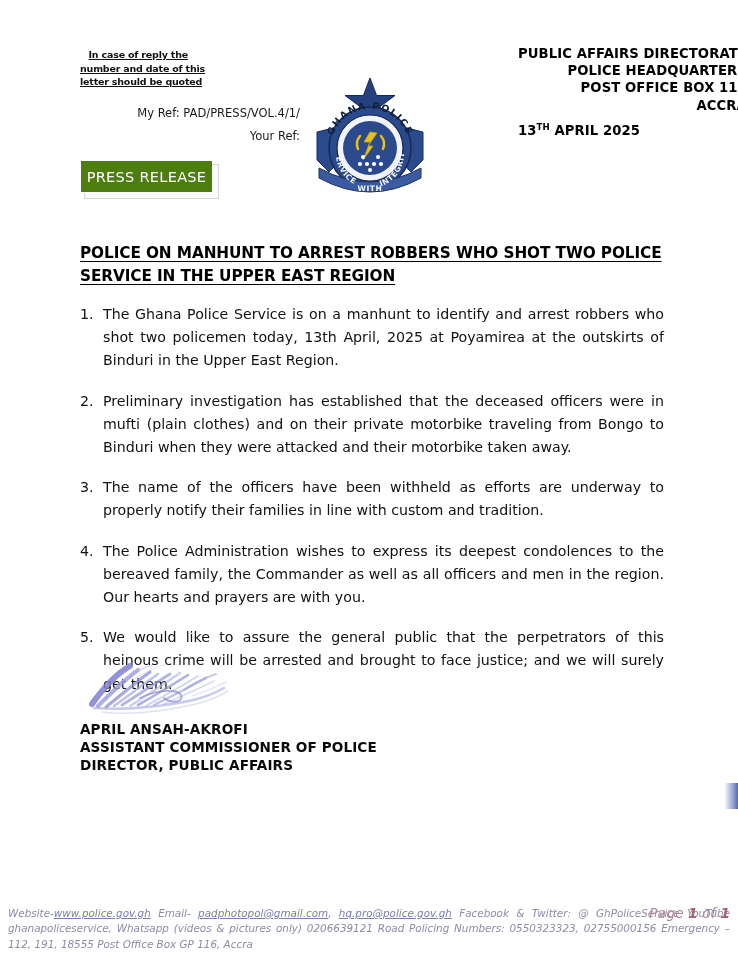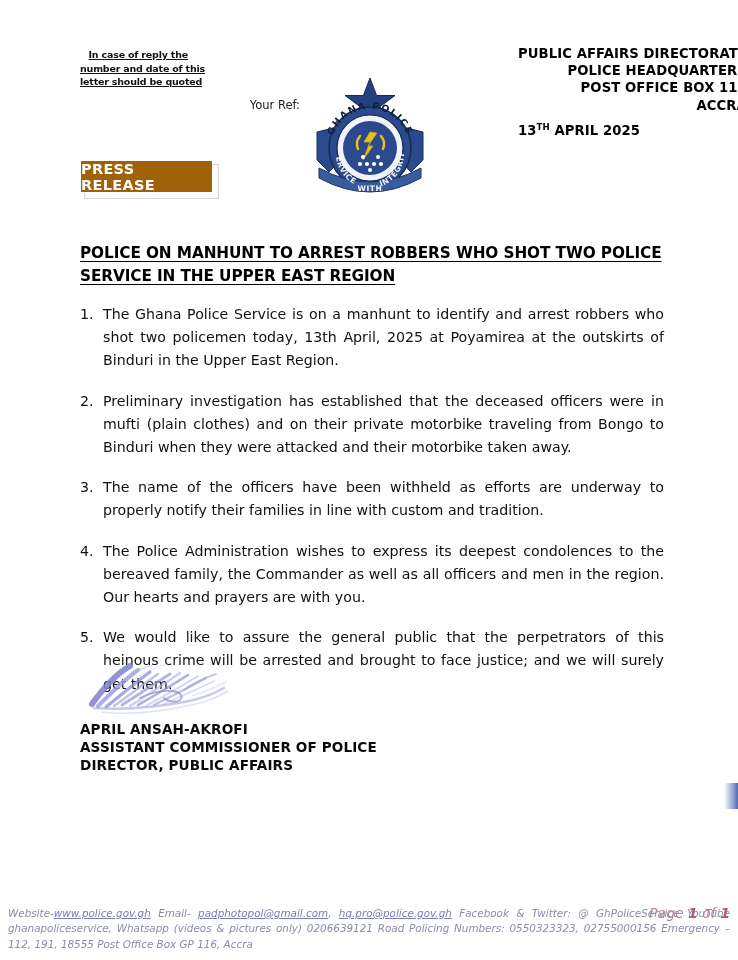--- a/index.html
+++ b/index.html
@@ -106,25 +106,25 @@
     height: 33px;
     border: 1px solid #d6d6d6;
     background: #fbfbfb;
   }
   .badge {
     position: absolute;
     left: 0;
     top: 0;
     width: 131px;
     height: 31px;
-    background: #a16207;
+    background: #4d7c0f;
     border: 1px solid #ffffff;
     color: #ffffff;
     font-size: 14.5px;
-    font-weight: 700;
+    font-weight: 400;
     letter-spacing: 0.3px;
     display: flex;
     align-items: center;
     justify-content: center;
   }
 
   
   .headline {
     position: absolute;
     left: 80px;
@@ -233,20 +233,21 @@
 <body>
 
 <div class="header">
 
   <div class="ref-block">
     <div class="quote-note">
       <div><span>In </span><b>case</b><span>  of reply the</span></div>
       <div>number and date of this</div>
       <div>letter  should  be quoted</div>
     </div>
+    <div class="ref-line">My Ref: PAD/PRESS/VOL.4/1/</div>
     <div class="ref-line second">Your Ref:</div>
   </div>
 
   <div class="crest">
     <svg viewBox="0 0 118 122" width="118" height="122" xmlns="http://www.w3.org/2000/svg">
       <defs>
         <path id="arcTop" d="M 20,72 A 39,39 0 0 1 98,72" fill="none"></path>
         <path id="arcBot" d="M 25,78 A 34,34 0 0 0 93,78" fill="none"></path>
       </defs>
 

